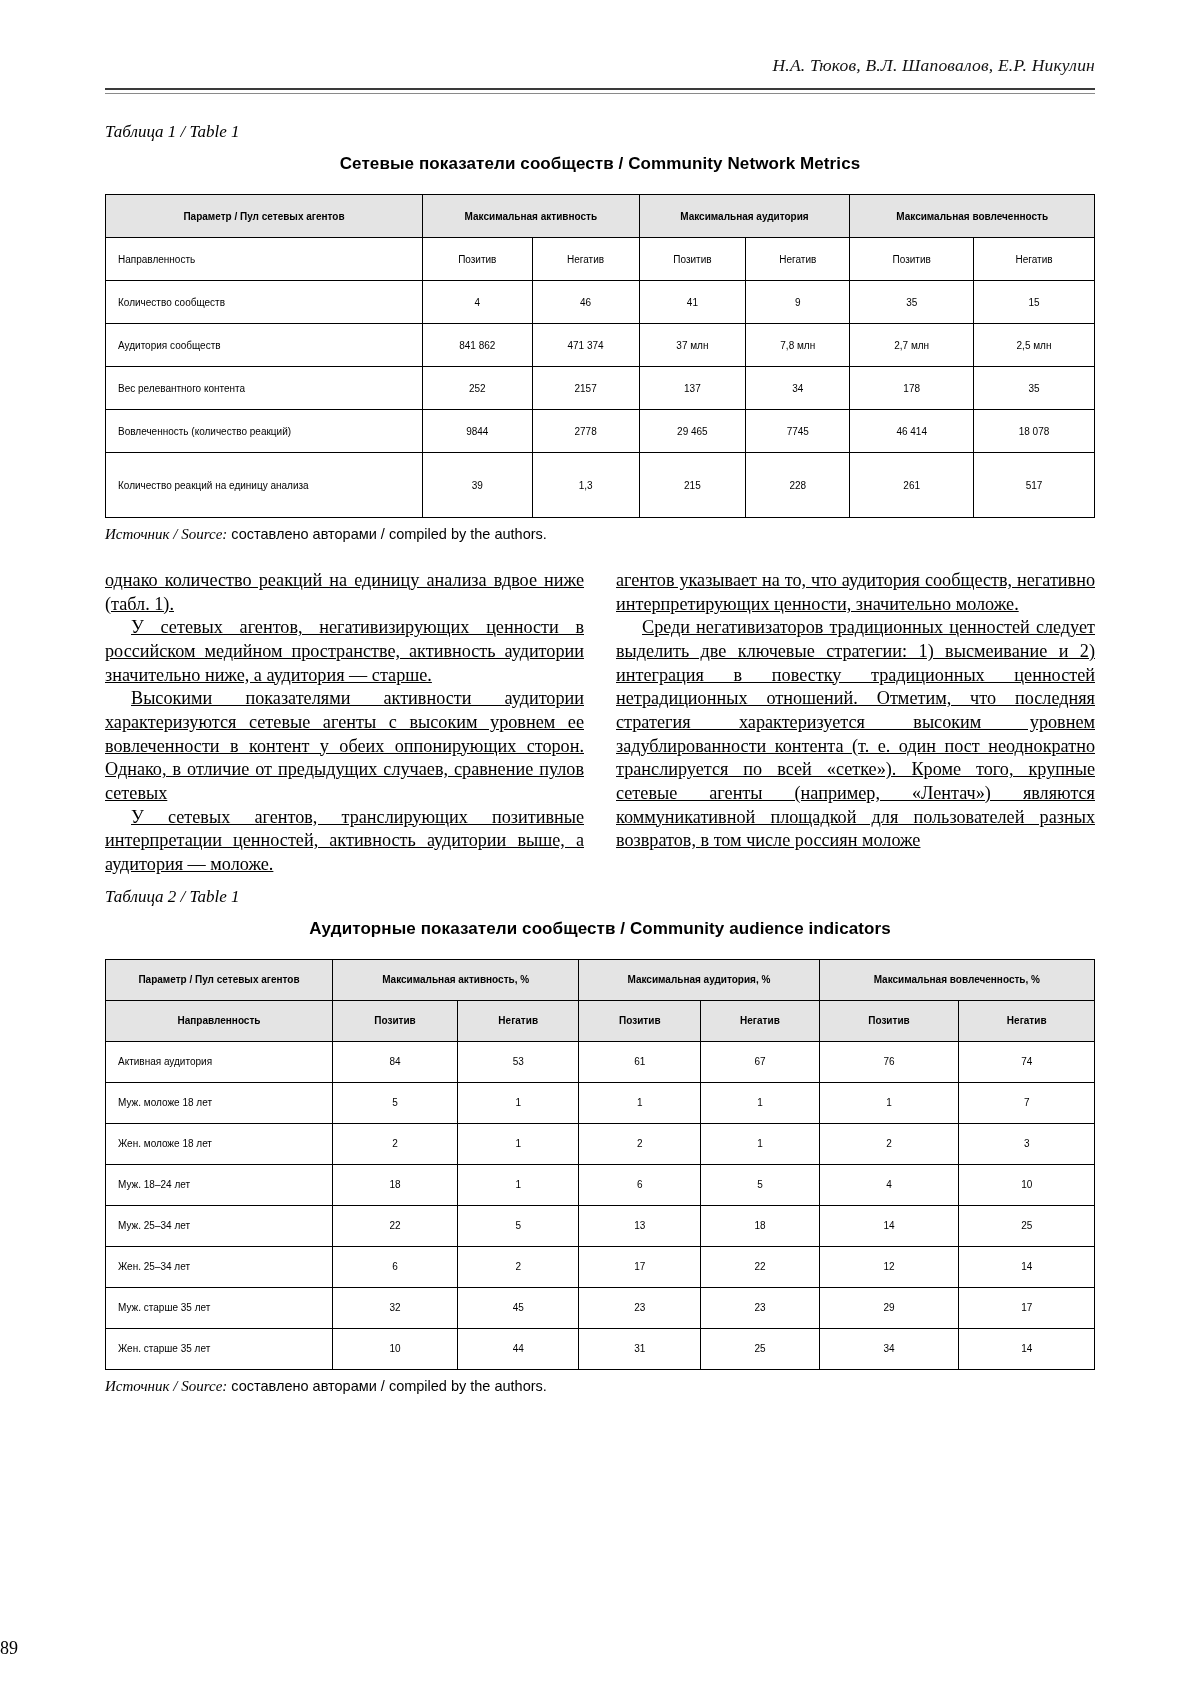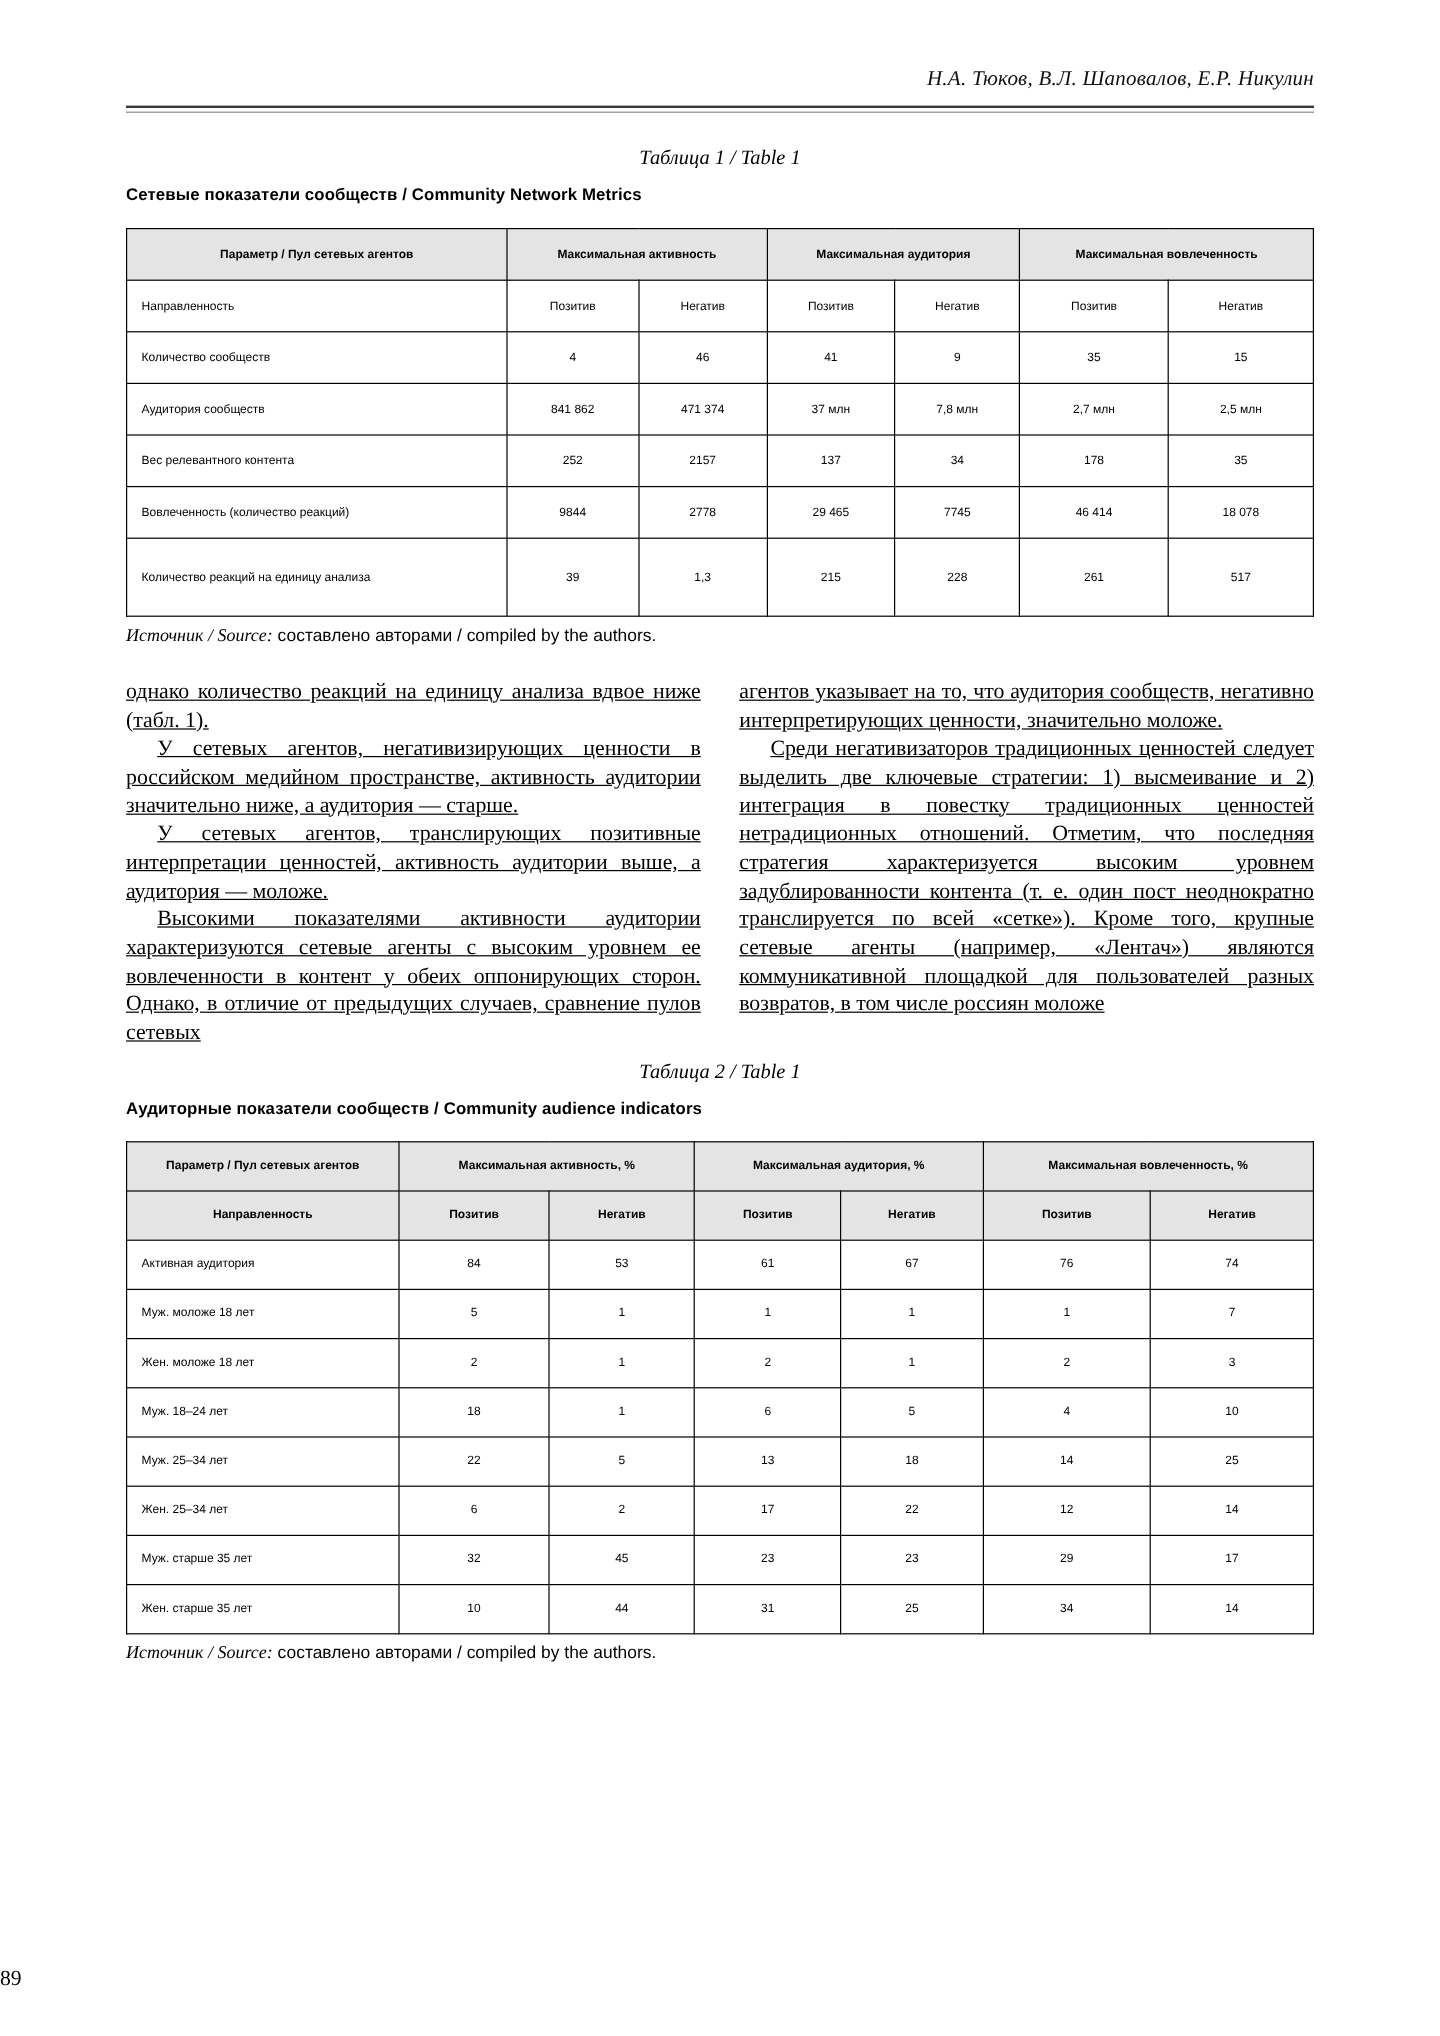--- a/index.html
+++ b/index.html
@@ -30,30 +30,30 @@
   }
   .rule {
     border-top:2px solid #3a3a3a;
     border-bottom:1px solid #8a8a8a;
     height:3px;
     margin:0 0 28px 0;
   }
 
   
   .tbl-num {
-    text-align:center;
+    text-align:left;
     font-family:"Liberation Serif", serif;
     font-style:italic;
     font-size:17px;
     margin-bottom:12px;
   }
   .tbl-title {
-    text-align:left;
+    text-align:center;
     font-weight:bold;
-    font-size:14px;
+    font-size:17px;
     margin:0 0 20px 0;
     letter-spacing:0.1px;
   }
 
   
   table {
     border-collapse:collapse;
     width:100%;
     font-size:10px;
   }
@@ -188,22 +188,22 @@
   </table>
 
   <p class="source">
     <i>Источник / Source:</i><span> составлено авторами / compiled by the authors.</span>
   </p>
 
   <div class="cols">
     <div class="col">
       <p class="first">однако количество реакций на единицу анализа вдвое ниже (табл. 1).</p>
       <p>У сетевых агентов, негативизирующих ценности в российском медийном пространстве, активность аудитории значительно ниже, а аудитория — старше.</p>
+      <p>Высокими показателями активности аудитории характеризуются сетевые агенты с высоким уровнем ее вовлеченности в контент у обеих оппонирующих сторон. Однако, в отличие от предыдущих случаев, сравнение пулов сетевых</p>
       <p>У сетевых агентов, транслирующих позитивные интерпретации ценностей, активность аудитории выше, а аудитория — моложе.</p>
-      <p>Высокими показателями активности аудитории характеризуются сетевые агенты с высоким уровнем ее вовлеченности в контент у обеих оппонирующих сторон. Однако, в отличие от предыдущих случаев, сравнение пулов сетевых</p>
     </div>
     <div class="col">
       <p class="first">агентов указывает на то, что аудитория сообществ, негативно интерпретирующих ценности, значительно моложе.</p>
       <p>Среди негативизаторов традиционных ценностей следует выделить две ключевые стратегии: 1) высмеивание и 2) интеграция в повестку традиционных ценностей нетрадиционных отношений. Отметим, что последняя стратегия характеризуется высоким уровнем задублированности контента (т. е. один пост неоднократно транслируется по всей «сетке»). Кроме того, крупные сетевые агенты (например, «Лентач») являются коммуникативной площадкой для пользователей разных возвратов, в том числе россиян моложе</p>
     </div>
   </div>
 
   <div class="tbl-num">Таблица 2 / Table 1</div>
   <div class="tbl-title">Аудиторные показатели сообществ / Community audience indicators</div>
 

